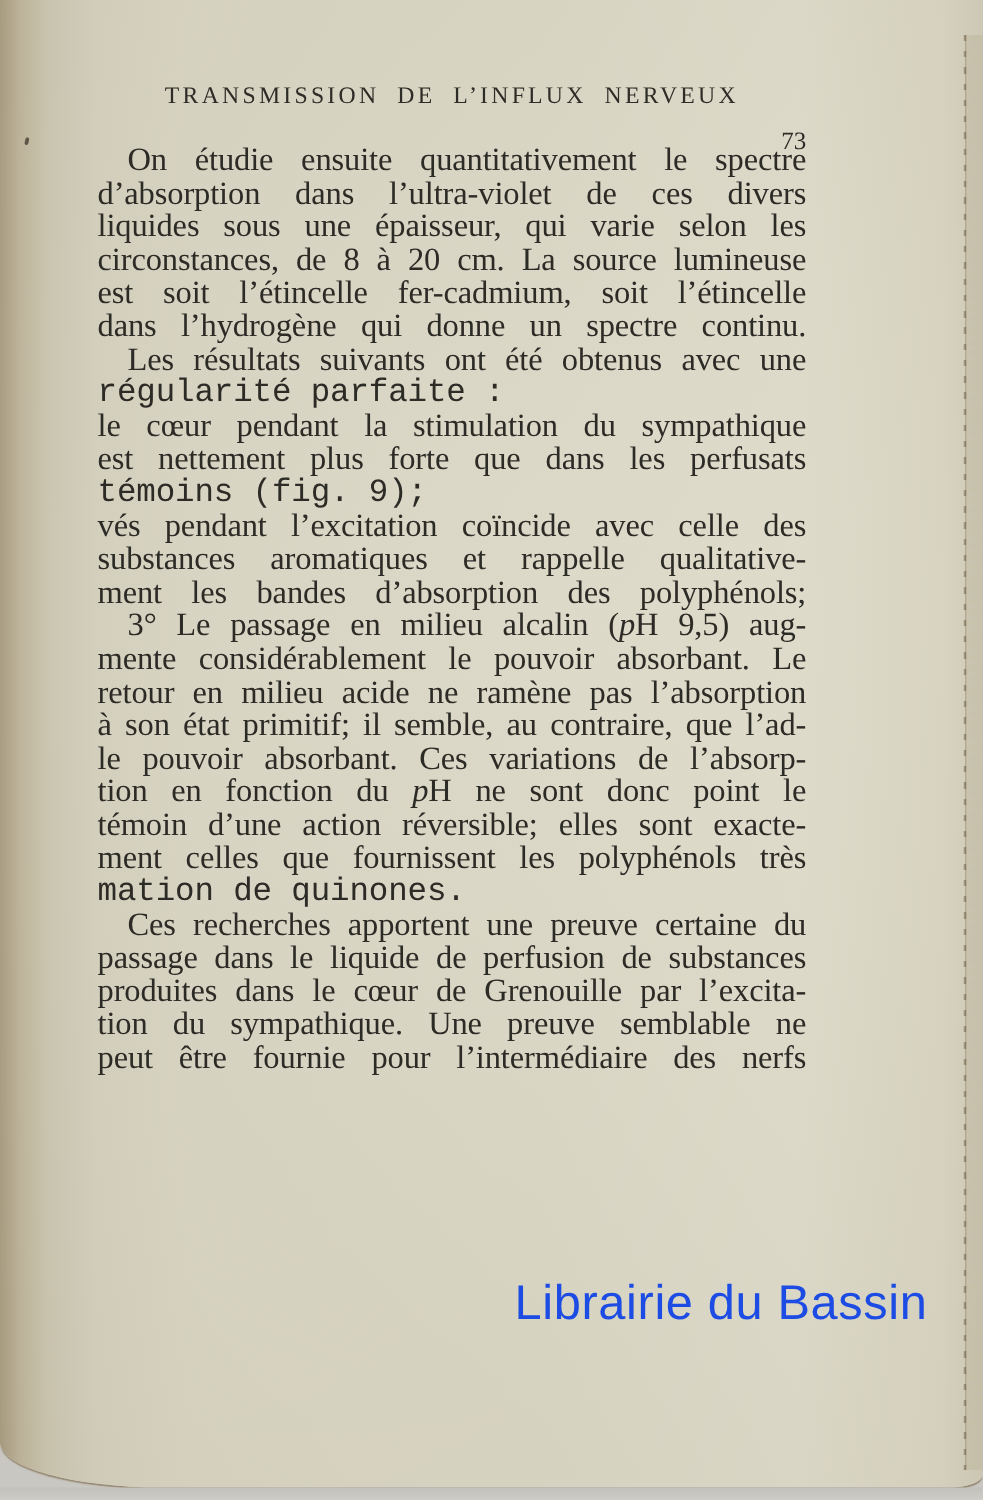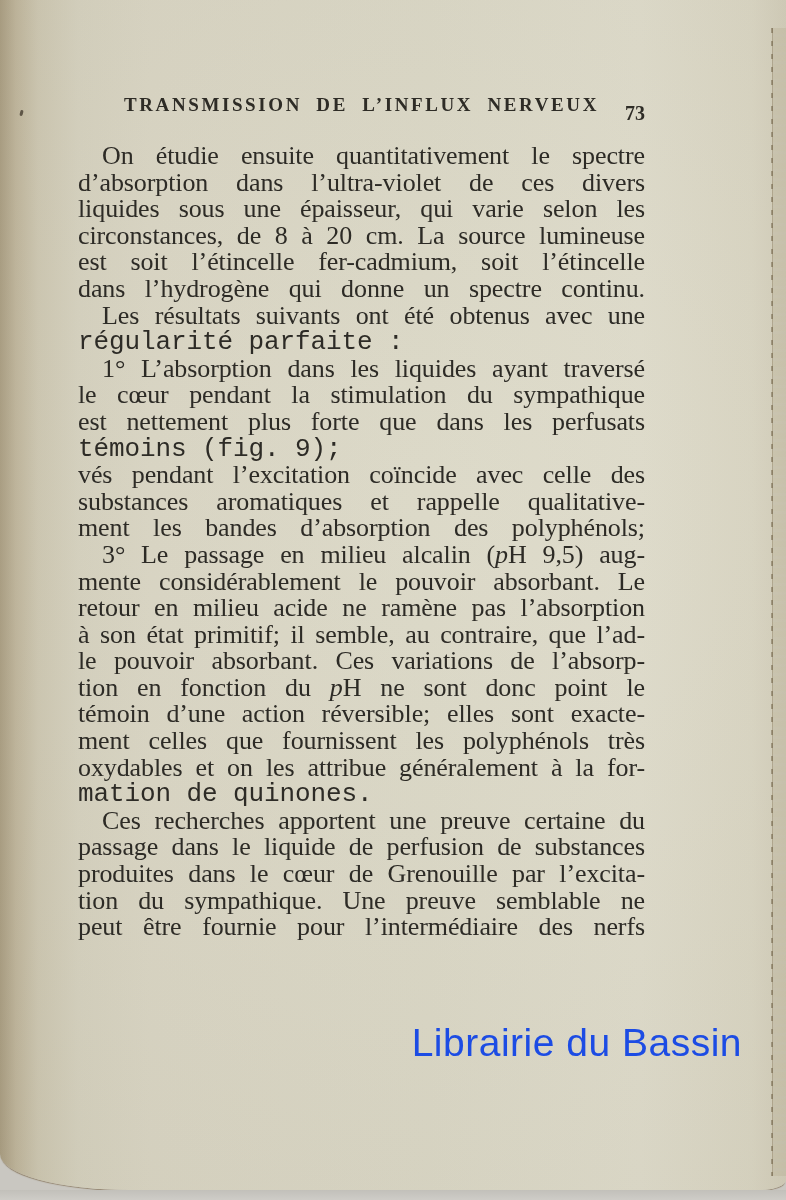--- a/index.html
+++ b/index.html
@@ -43,23 +43,22 @@
   .under-surface{
     position:absolute; left:0; right:0; bottom:0; height:10px;
     background:linear-gradient(180deg,#c2c0ba,#ceccc7);
   }
 
   .page-inner{
     position:absolute; left:78px; top:0; width:567px;
   }
   .header{
     position:relative;
-    padding-top:94px;
+    padding-top:66px;
     height:34px;
-    font-weight:bold;
   }
   .running-title{
     text-align:center;
     font-size:19px;
     letter-spacing:2.6px;
     word-spacing:7px;
     color:#2e2c26;
   }
   .page-num{
     position:absolute; right:0; top:102px;
@@ -112,36 +111,34 @@
       </div>
       <div class="text-block">
           <div class="line indent">On étudie ensuite quantitativement le spectre</div>
           <div class="line">d’absorption dans l’ultra-violet de ces divers</div>
           <div class="line">liquides sous une épaisseur, qui varie selon les</div>
           <div class="line">circonstances, de 8 à 20 cm. La source lumineuse</div>
           <div class="line">est soit l’étincelle fer-cadmium, soit l’étincelle</div>
           <div class="line">dans l’hydrogène qui donne un spectre continu.</div>
           <div class="line indent">Les résultats suivants ont été obtenus avec une</div>
           <div class="line endline">régularité parfaite :</div>
-          <div class="line indent">1° L’absorption dans les liquides ayant traversé</div>
           <div class="line">le cœur pendant la stimulation du sympathique</div>
           <div class="line">est nettement plus forte que dans les perfusats</div>
           <div class="line endline">témoins (fig. 9);</div>
           <div class="line">vés pendant l’excitation coïncide avec celle des</div>
           <div class="line">substances aromatiques et rappelle qualitative-</div>
           <div class="line">ment les bandes d’absorption des polyphénols;</div>
           <div class="line indent">3° Le passage en milieu alcalin (<i>p</i>H 9,5) aug-</div>
           <div class="line">mente considérablement le pouvoir absorbant. Le</div>
           <div class="line">retour en milieu acide ne ramène pas l’absorption</div>
           <div class="line">à son état primitif; il semble, au contraire, que l’ad-</div>
           <div class="line">le pouvoir absorbant. Ces variations de l’absorp-</div>
           <div class="line">tion en fonction du <i>p</i>H ne sont donc point le</div>
           <div class="line">témoin d’une action réversible; elles sont exacte-</div>
           <div class="line">ment celles que fournissent les polyphénols très</div>
-          <div class="line">oxydables et on les attribue généralement à la for-</div>
           <div class="line endline">mation de quinones.</div>
           <div class="line indent">Ces recherches apportent une preuve certaine du</div>
           <div class="line">passage dans le liquide de perfusion de substances</div>
           <div class="line">produites dans le cœur de Grenouille par l’excita-</div>
           <div class="line">tion du sympathique. Une preuve semblable ne</div>
           <div class="line">peut être fournie pour l’intermédiaire des nerfs</div>
         </div>
     </div>
     <div class="fore-edge"></div>
   </div>

